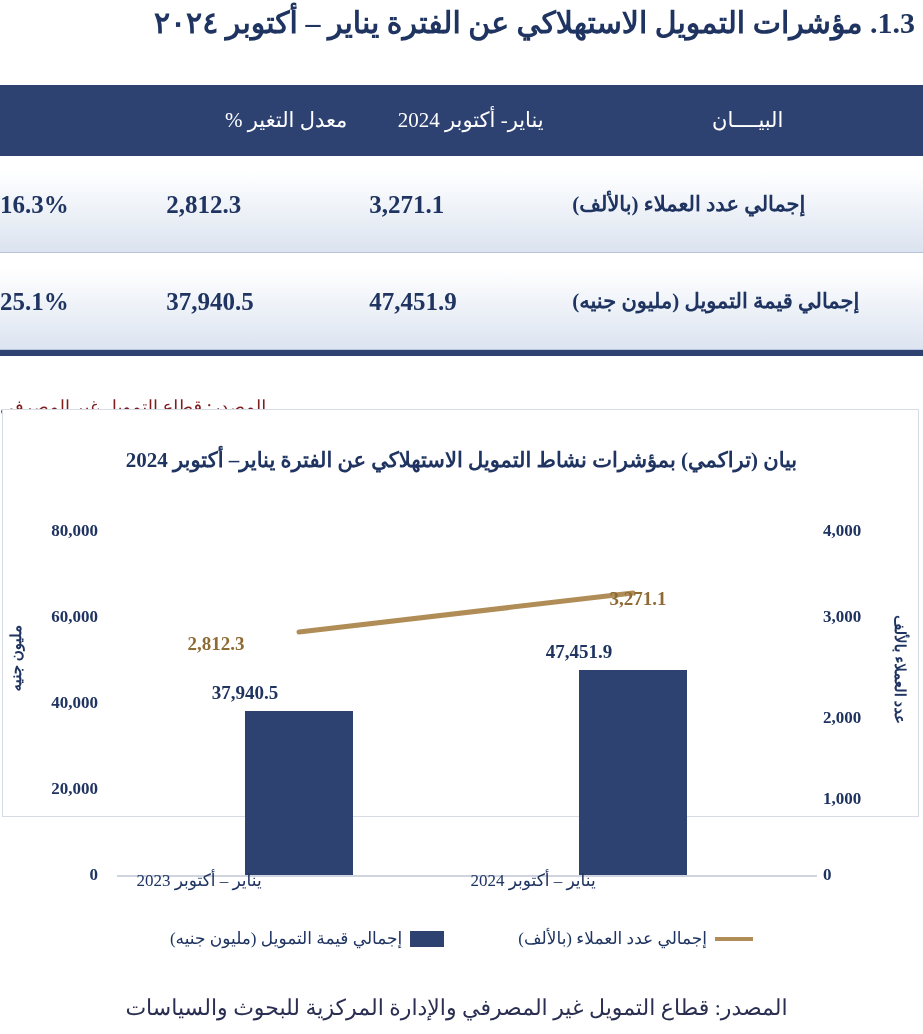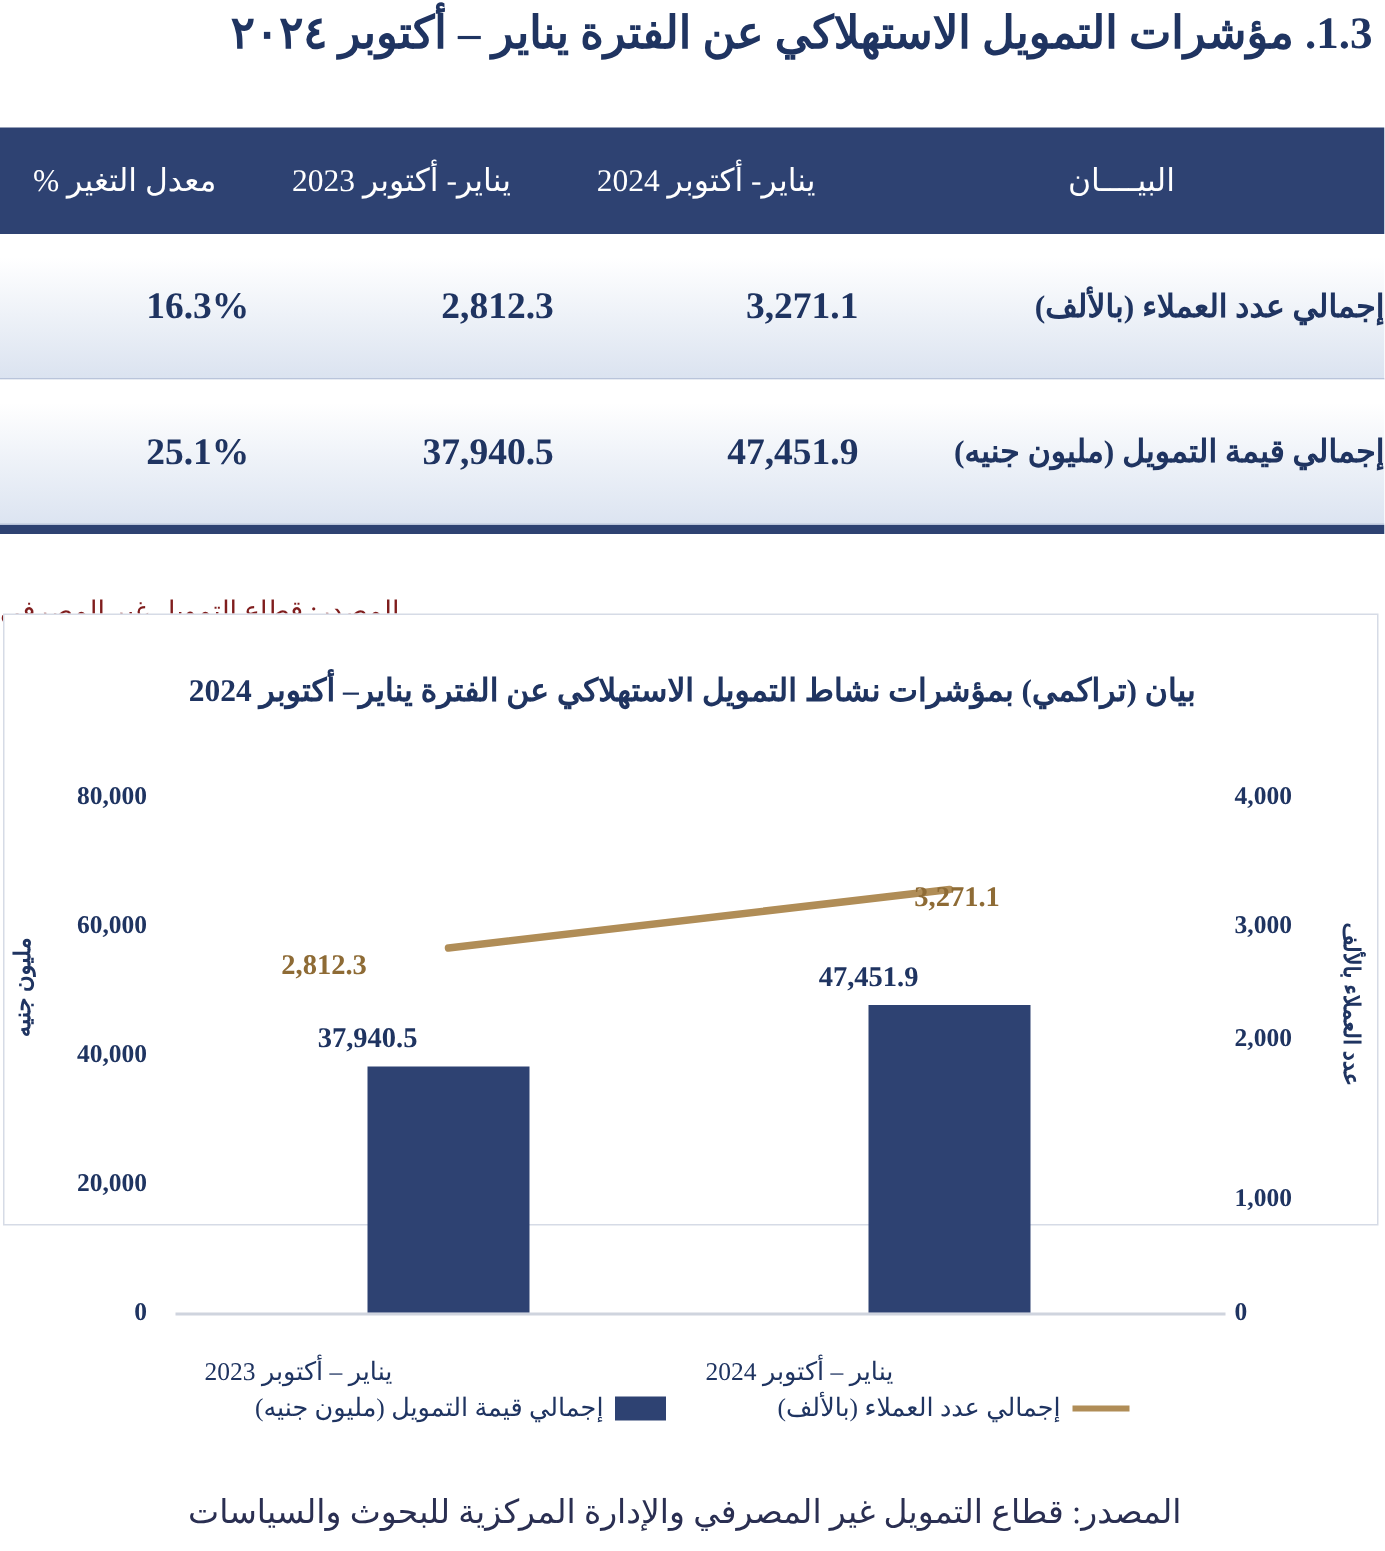--- a/index.html
+++ b/index.html
@@ -77,21 +77,21 @@
     content: "";
     position: absolute;
     bottom: 0; left: 0; right: 0;
     height: 1px;
     background: #b9c4da;
   }
   .t-row .cell {
     font-size: 25px;
     font-weight: bold;
     color: #1F3461;
-    text-align: right;
+    text-align: left;
     direction: rtl;
     white-space: nowrap;
   }
   .t-row .cell.label-cell {
     font-size: 21px;
   }
   .table-bottom-rule {
     height: 6px;
     background: #2E4272;
     width: 923px;
@@ -221,21 +221,21 @@
     font-size: 19px;
     font-weight: bold;
     color: #8E6B35;
     text-align: center;
     width: 130px;
     white-space: nowrap;
     direction: ltr;
   }
   .cat-label {
     position: absolute;
-    top: 494px;
+    top: 460px;
     font-size: 17px;
     color: #1F3461;
     text-align: center;
     width: 260px;
     direction: rtl;
     white-space: nowrap;
   }
 
   
   .legend {
@@ -288,21 +288,20 @@
 </head>
 <body>
 
 <div class="page-title">1.3. مؤشرات التمويل الاستهلاكي عن الفترة يناير – أكتوبر ٢٠٢٤</div>
 
 <div class="table-block">
 
   <div class="t-header">
     <div class="cell col-label">البيــــان</div>
     <div class="cell col-y2024">يناير- أكتوبر 2024</div>
-    <div class="cell col-y2023">يناير- أكتوبر 2023</div>
     <div class="cell col-rate">معدل التغير %</div>
   </div>
 
   <div class="t-row">
     <div class="cell col-label label-cell">إجمالي عدد العملاء (بالألف)</div>
     <div class="cell col-y2024">3,271.1</div>
     <div class="cell col-y2023">2,812.3</div>
     <div class="cell col-rate">16.3%</div>
   </div>
 
@@ -323,21 +322,21 @@
   <div class="chart-title">بيان (تراكمي) بمؤشرات نشاط التمويل الاستهلاكي عن الفترة يناير– أكتوبر 2024</div>
 
   <div class="tick-left" style="top:111px;">80,000</div>
   <div class="tick-left" style="top:197px;">60,000</div>
   <div class="tick-left" style="top:283px;">40,000</div>
   <div class="tick-left" style="top:369px;">20,000</div>
   <div class="tick-left" style="top:455px;">0</div>
 
   <div class="tick-right" style="top:111px;">4,000</div>
   <div class="tick-right" style="top:197px;">3,000</div>
-  <div class="tick-right" style="top:272px;font-family:Liberation Serif, serif;">2,000</div>
+  <div class="tick-right" style="top:298px;font-family:Liberation Serif, serif;">2,000</div>
   <div class="tick-right" style="top:379px;">1,000</div>
   <div class="tick-right" style="top:455px;">0</div>
 
   <div class="axis-title-left">مليون جنيه</div>
   <div class="axis-title-right">عدد العملاء بالألف</div>
 
   <div class="axis-baseline"></div>
 
   <div class="plot">
 

